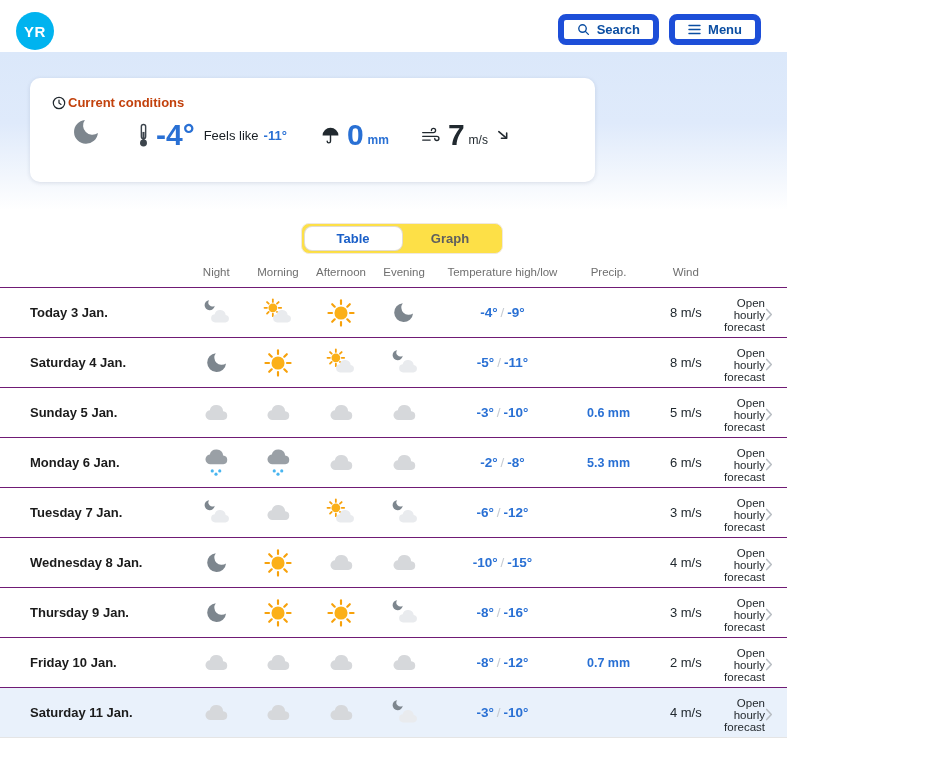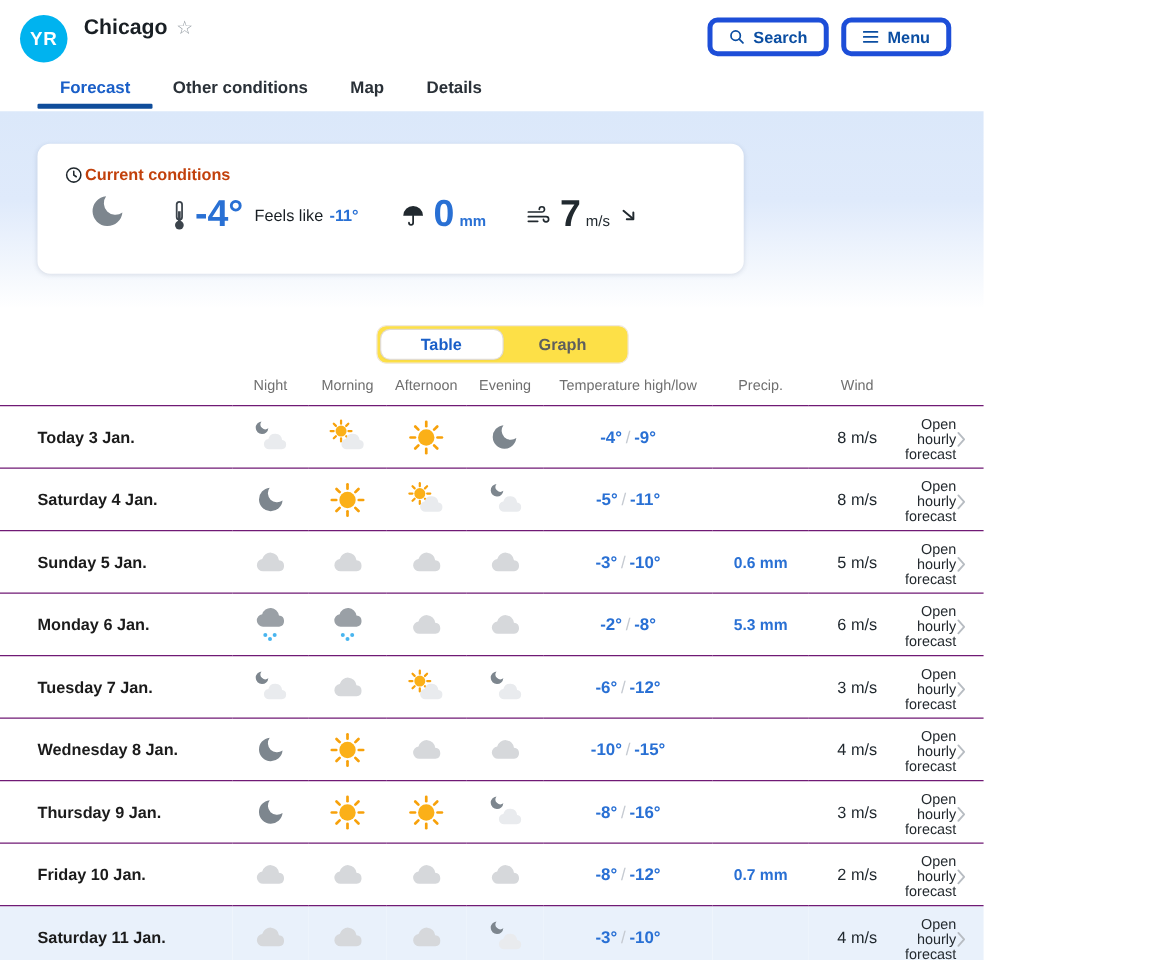--- a/index.html
+++ b/index.html
@@ -12,21 +12,21 @@
   .logo { width:38px; height:38px; border-radius:50%; background:#00b3ef; color:#fff;
           display:flex; align-items:center; justify-content:center; font-weight:bold;
           font-size:15px; letter-spacing:.5px; cursor:pointer; flex:0 0 auto; }
   .title-block { margin-left:13px; flex:1; }
   .title-row { display:flex; align-items:center; gap:7px; }
   .place-title { font-size:17px; font-weight:bold; color:#191f24; }
   .fav-star { color:#8f979e; font-size:15px; cursor:pointer; line-height:1; }
   .subtitle { font-size:11px; color:#49525a; margin-top:3px; }
   .header-buttons { display:flex; gap:10px; padding-top:2px; }
   .hbtn { display:flex; align-items:center; gap:7px; height:31px; padding:0 13px;
-          background:#fff; border:4px solid #1d4ed8; border-radius:8px; color:#0b4ea2;
+          background:#fff; border:6px solid #1d4ed8; border-radius:8px; color:#0b4ea2;
           font-weight:bold; font-size:13px; font-family:inherit; cursor:pointer; }
 
   
   .tabs { display:flex; gap:34px; margin:12px 0 0 48px; }
   .tab { position:relative; font-size:13.5px; font-weight:bold; color:#2a3138;
          padding-bottom:10px; cursor:pointer; }
   .tab.active { color:#1a5fc8; }
   .tab.active::after { content:""; position:absolute; left:-18px; right:-18px; bottom:0;
          height:4px; background:#0f4d9b; border-radius:1px; }
 
@@ -76,24 +76,20 @@
   .link-inner { display:inline-flex; align-items:center; gap:0; font-size:11.5px; color:#23292e; }
 </style>
 </head>
 <body>
 
 <div class="page">
 
   <div class="top">
     <div class="logo">YR</div>
     <div class="title-block">
-      <div class="title-row">
-        <span class="place-title">Chicago</span>
-        <span class="fav-star">☆</span>
-      </div>
     </div>
     <div class="header-buttons">
       <button class="hbtn">
         <span style="display:flex">
           <svg viewBox="0 0 16 16" width="13" height="13">
               <circle cx="6.8" cy="6.8" r="4.6" fill="none" stroke="#0b4ea2" stroke-width="1.7"></circle>
               <line x1="10.3" y1="10.3" x2="14" y2="14" stroke="#0b4ea2" stroke-width="1.7" stroke-linecap="round"></line>
             </svg>
         </span>
         <span>Search</span>
@@ -106,26 +102,20 @@
                 <line x1="1" y1="7" x2="15" y2="7"></line>
                 <line x1="1" y1="12" x2="15" y2="12"></line>
               </g>
             </svg>
         </span>
         <span>Menu</span>
       </button>
     </div>
   </div>
 
-  <div class="tabs">
-    <div class="tab active">Forecast</div>
-    <div class="tab">Other conditions</div>
-    <div class="tab">Map</div>
-    <div class="tab">Details</div>
-  </div>
 
   <div class="band">
     <div class="cc-card">
       <div class="cc-head">
         <span style="display:flex">
           <svg viewBox="0 0 16 16" width="14" height="14">
               <circle cx="8" cy="8" r="6.5" fill="none" stroke="#21292f" stroke-width="1.4"></circle>
               <path d="M8 4.6V8l2.3 1.6" fill="none" stroke="#21292f" stroke-width="1.4" stroke-linecap="round"></path>
             </svg>
         </span>

